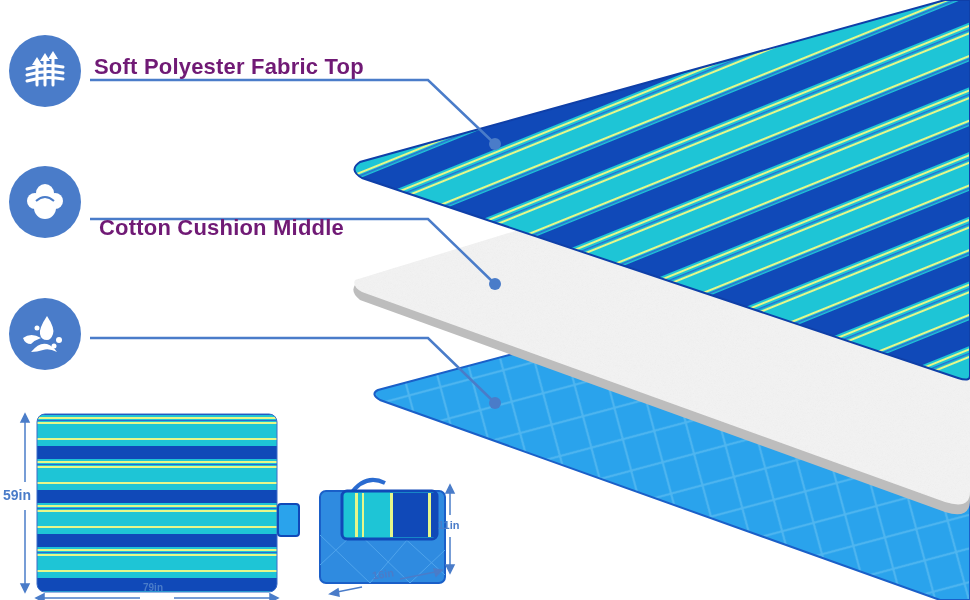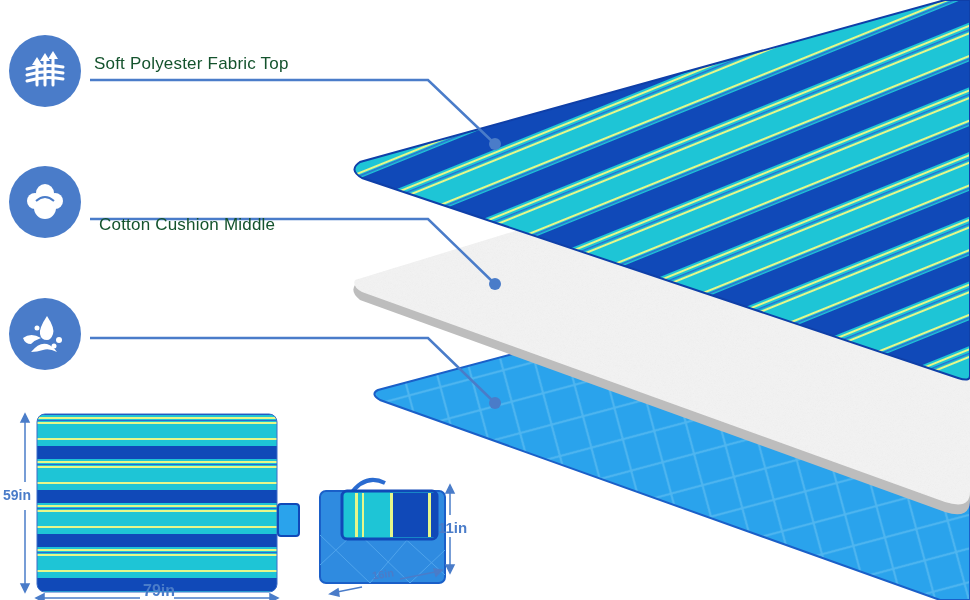--- a/index.html
+++ b/index.html
@@ -1,21 +1,21 @@
 <!DOCTYPE html>
 <html><head>
 <meta charset="utf-8">
 <style>
   html, body { margin:0; padding:0; background:#ffffff; }
   body { width:970px; height:600px; position:relative; overflow:hidden;
          font-family:"Liberation Sans", sans-serif; }
   .scene { position:absolute; left:0; top:0; width:970px; height:600px; }
   .badge { position:absolute; width:72px; height:72px; border-radius:50%; background:#4a7cc9; }
   .badge svg { position:absolute; left:0; top:0; }
-  .label { position:absolute; color:#14532d; font-weight:normal; font-size:17px; letter-spacing:0.2px; white-space:nowrap; }
+  .label { position:absolute; color:#701a75; font-weight:bold; font-size:22px; letter-spacing:0.2px; white-space:nowrap; }
   .dim-text { position:absolute; color:#4a7cc9; font-weight:bold; white-space:nowrap; }
 </style>
 </head>
 <body>
 
 <div class="scene">
 
   <svg width="970" height="600" style="position:absolute;left:0;top:0">
     <defs>
       <pattern id="stripes" patternUnits="userSpaceOnUse" width="60" height="60" patternTransform="rotate(-22)">
@@ -128,21 +128,21 @@
         <path d="M21 184 L25 192 L29 184 Z"></path>
     </g>
     <g stroke="#4a7cc9" stroke-width="1.5" fill="#4a7cc9">
       <line x1="38" y1="198" x2="140" y2="198"></line>
         <line x1="174" y1="198" x2="276" y2="198"></line>
       <path d="M44 194 L36 198 L44 202 Z"></path>
         <path d="M270 194 L278 198 L270 202 Z"></path>
     </g>
   </svg>
   <div class="dim-text" style="left:3px;top:487px;font-size:14px;">59in</div>
-  <div class="dim-text" style="left:143px;top:582px;font-size:16px;">79in</div>
+  <div class="dim-text" style="left:143px;top:582px;font-size:10px;">79in</div>
 
   <svg width="170" height="140" style="position:absolute;left:310px;top:465px">
     <path d="M40 30 Q55 8 75 18" stroke="#2a6bd0" stroke-width="4" fill="none"></path>
     <rect x="10" y="26" width="125" height="92" rx="6" fill="#2f8be0" stroke="#1a5fc8" stroke-width="2"></rect>
     <g stroke="#4fa4ec" stroke-width="1" fill="none">
       <path d="M10 70 L60 118 M40 60 L100 118 M80 60 L135 110 M10 100 L40 72 M60 118 L110 60 M100 118 L135 85"></path>
     </g>
     <rect x="32" y="26" width="95" height="48" rx="5" fill="#1ec5d6" stroke="#1049b8" stroke-width="3"></rect>
     <rect x="80" y="28" width="46" height="44" fill="#1049b8"></rect>
     <g fill="#e6f78a">
@@ -157,16 +157,16 @@
       <path d="M136 28 L140 20 L144 28 Z"></path>
         <path d="M136 100 L140 108 L144 100 Z"></path>
     </g>
     <g stroke="#4a7cc9" stroke-width="1.5" fill="#4a7cc9">
       <line x1="22" y1="128" x2="52" y2="122"></line>
         <line x1="90" y1="114" x2="130" y2="106"></line>
       <path d="M28 124 L20 129 L29 131 Z"></path>
         <path d="M124 104 L132 105 L126 111 Z"></path>
     </g>
   </svg>
-  <div class="dim-text" style="left:438px;top:519px;font-size:15px;">11in</div>
+  <div class="dim-text" style="left:438px;top:519px;font-size:11px;">11in</div>
   <div class="dim-text" style="left:372px;top:568px;font-size:11px;transform:rotate(-8deg);">16in</div>
 
 </div>
 
 </body></html>

